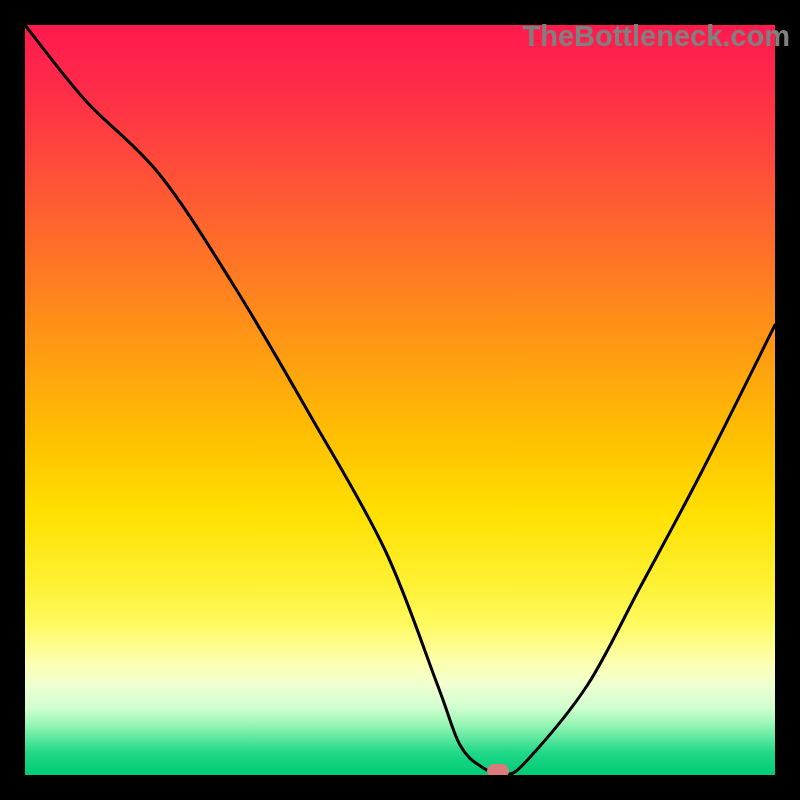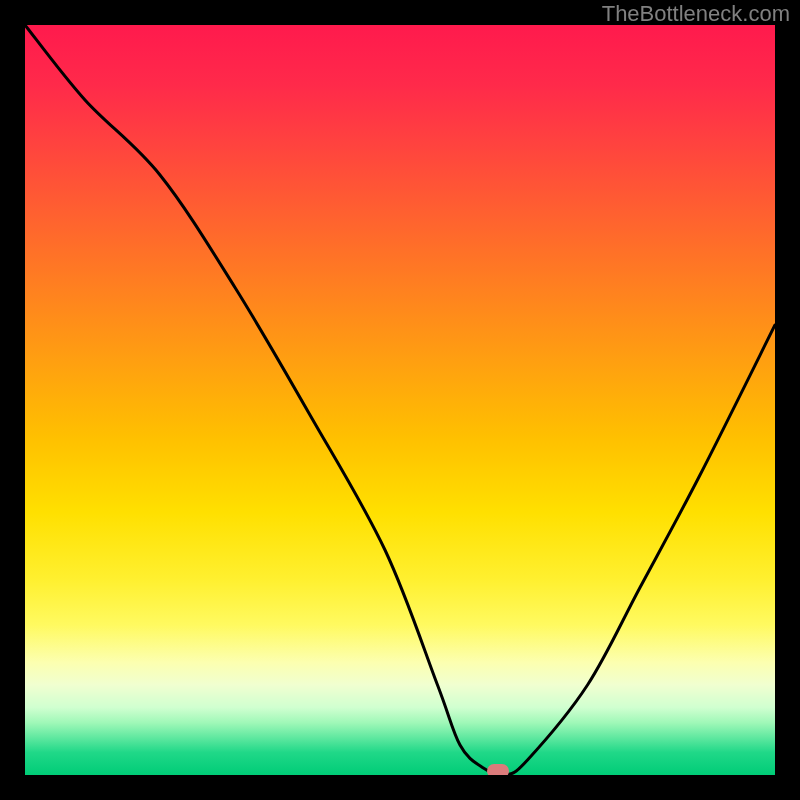--- a/index.html
+++ b/index.html
@@ -11,25 +11,25 @@
     font-family: Arial, sans-serif;
   }
   .chart-container {
     position: relative;
     width: 800px;
     height: 800px;
     background: #000;
   }
   .attribution {
     position: absolute;
-    top: 1px;
+    top: 20px;
     right: 10px;
     color: #808080;
-    font-size: 22px;
-    font-weight: 400;
+    font-size: 29px;
+    font-weight: 700;
     z-index: 10;
   }
   .plot-area {
     position: absolute;
     left: 25px;
     top: 25px;
     width: 750px;
     height: 750px;
     overflow: hidden;
   }

